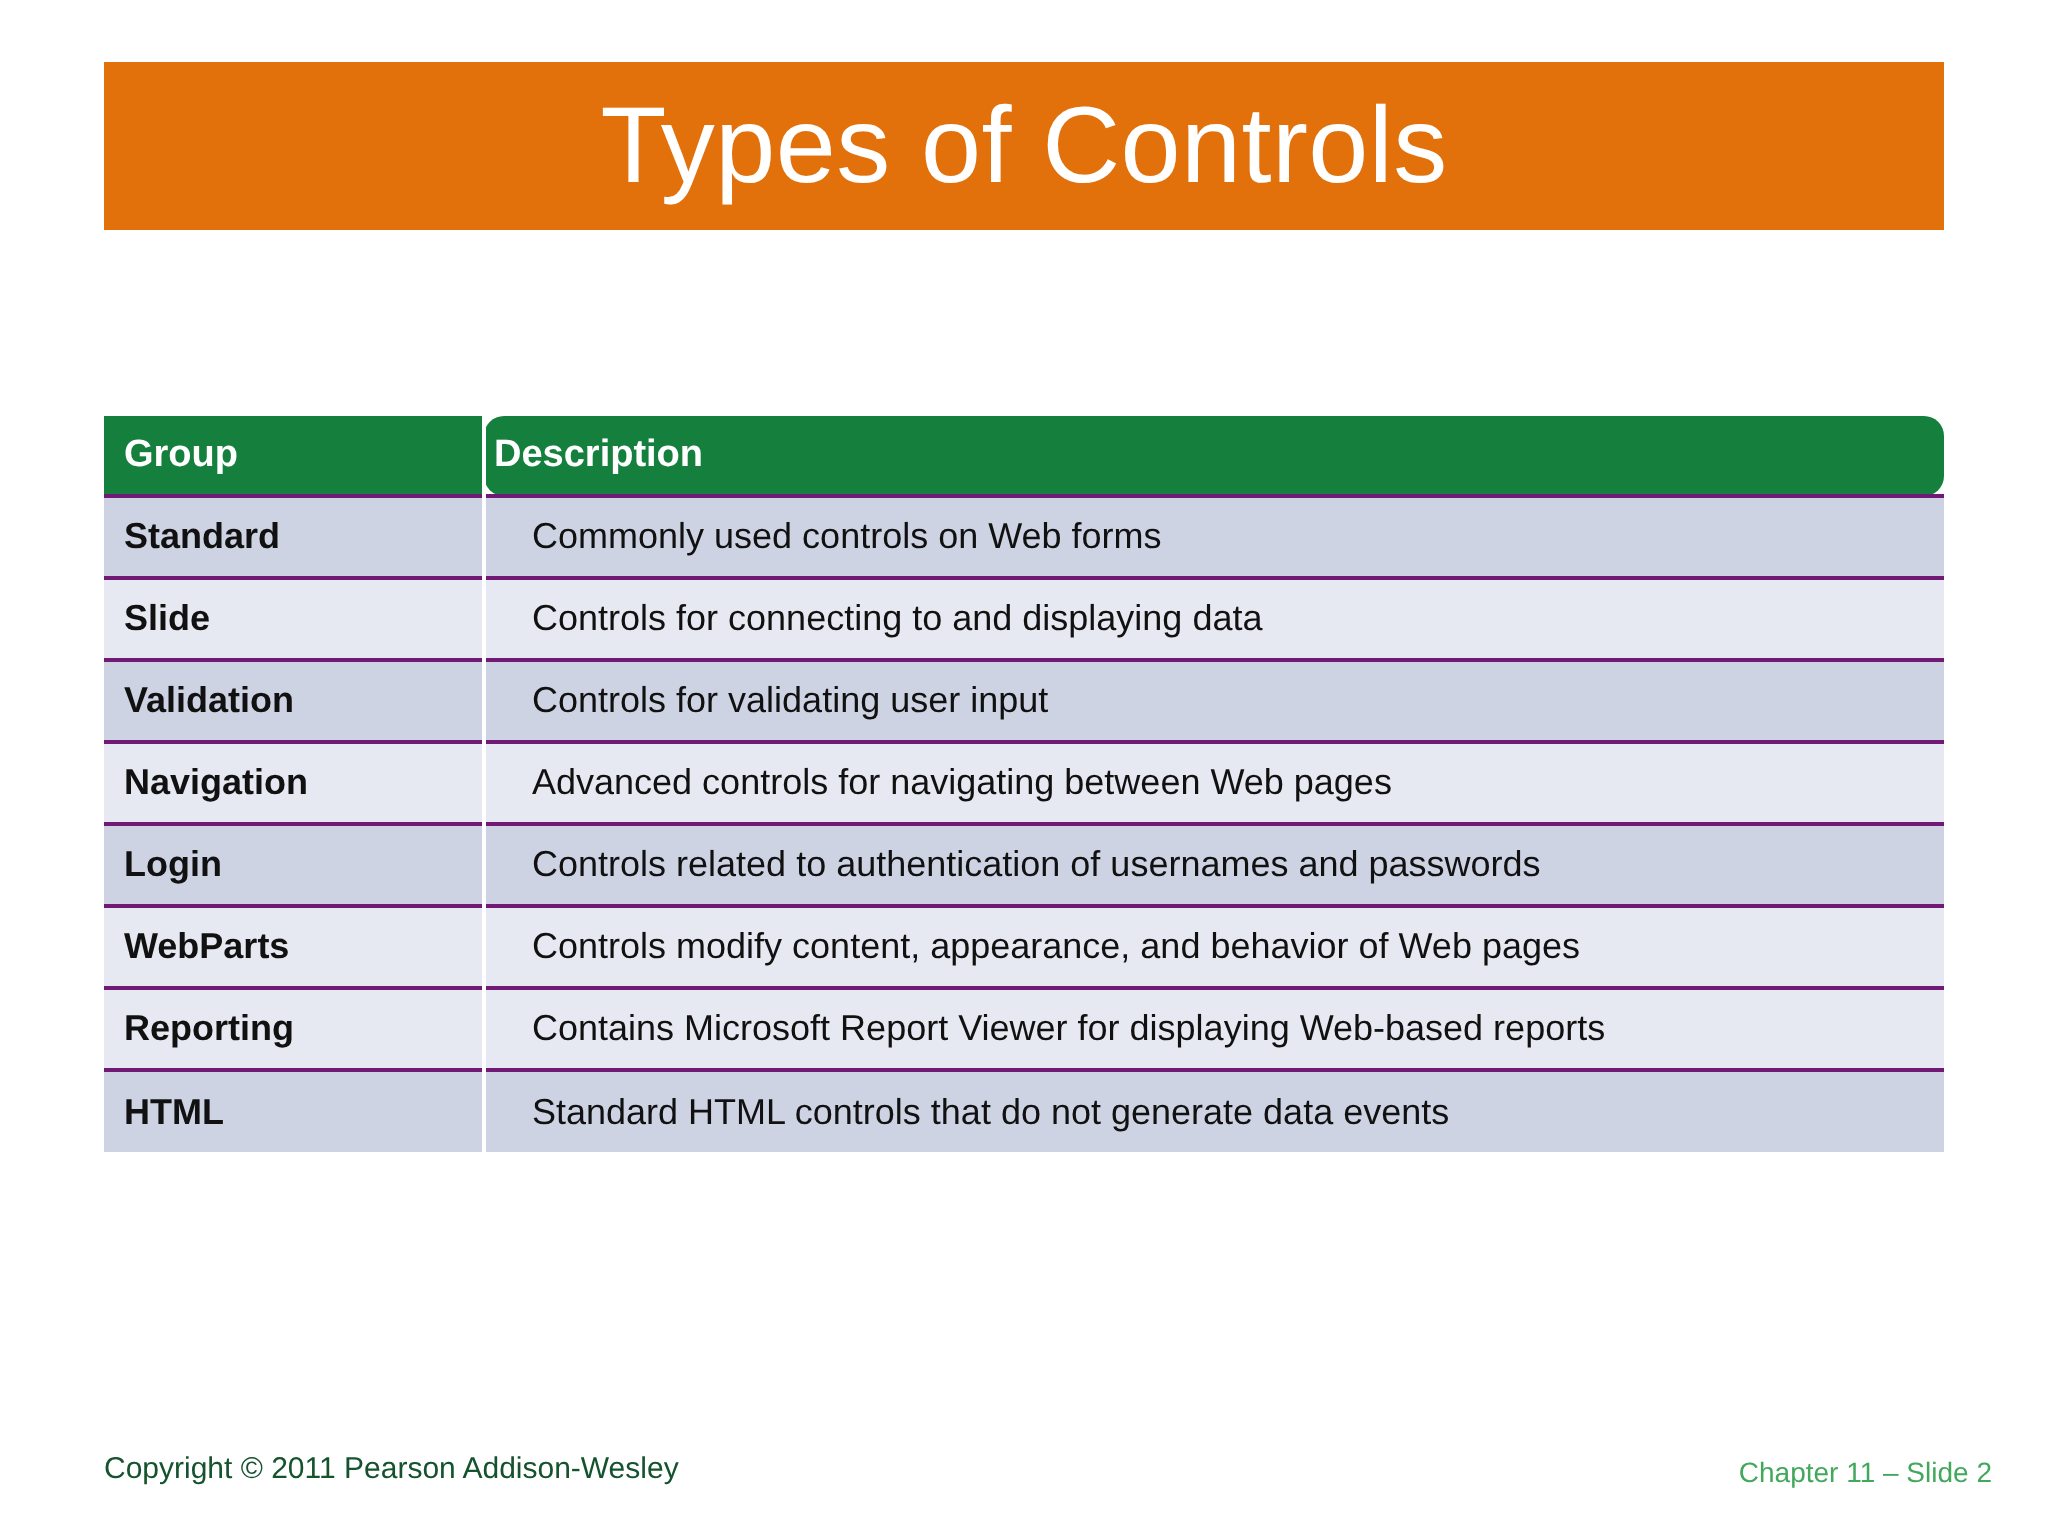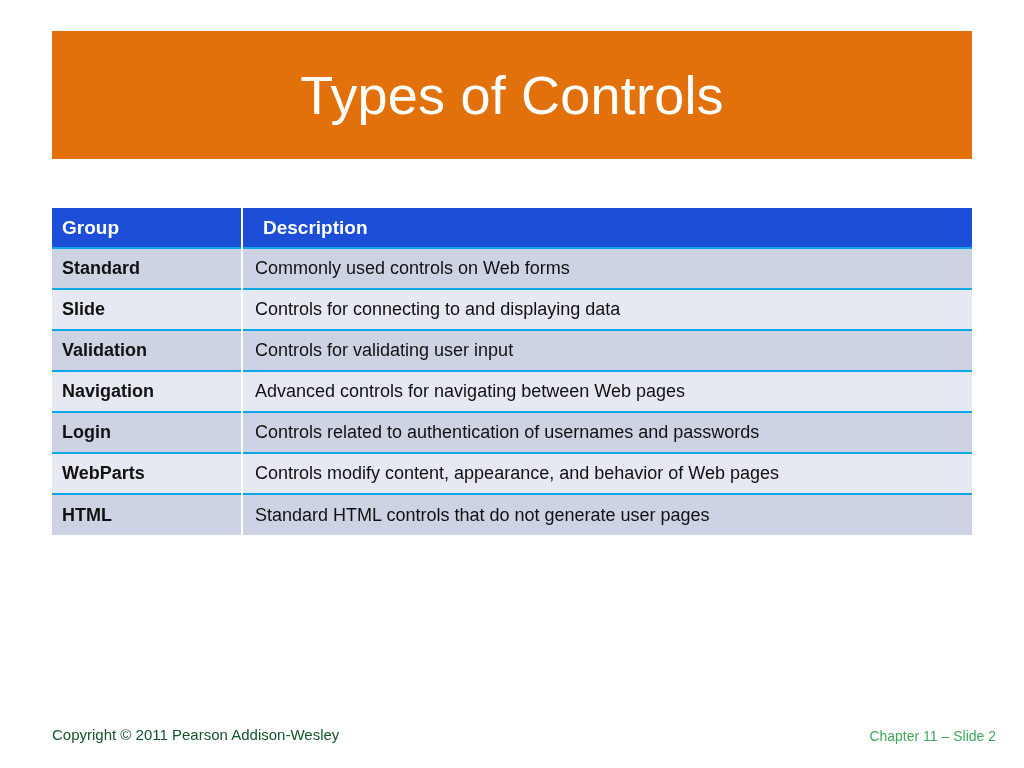--- a/index.html
+++ b/index.html
@@ -23,21 +23,21 @@
     height: 768px;
     background: #ffffff;
   }
 
   
   .title-banner {
     position: absolute;
     left: 52px;
     top: 31px;
     width: 920px;
-    height: 128px;
+    height: 84px;
     background: #e2710b;
     display: flex;
     align-items: center;
     justify-content: center;
     box-sizing: border-box;
   }
   .title-text {
     color: #ffffff;
     font-size: 54px;
     font-weight: 400;
@@ -54,52 +54,53 @@
     top: 208px;
     width: 920px;
     border-collapse: collapse;
     table-layout: fixed;
     background: #ffffff;
   }
   .controls-table col.col-group { width: 190px; }
   .controls-table col.col-desc  { width: 730px; }
 
   .controls-table thead th {
-    background: #1d4ed8;
+    background: #15803d;
     color: #ffffff;
     font-size: 19px;
     font-weight: bold;
     text-align: left;
     height: 40px;
     padding: 0 0 0 10px;
     border: none;
     border-right: 2px solid #ffffff;
     box-sizing: border-box;
     vertical-align: middle;
   }
   .controls-table thead th.th-desc {
     border-right: none;
-    padding-left: 20px;
+    padding-left: 4px;
+    border-radius: 10px;
   }
 
   .controls-table tbody td {
     height: 41px;
     font-size: 18px;
     color: #111111;
     vertical-align: middle;
     box-sizing: border-box;
-    border-top: 2px solid #0ea5e9;
+    border-top: 2px solid #701a75;
     border-right: 2px solid #ffffff;
     padding: 0 0 0 10px;
     white-space: nowrap;
     overflow: hidden;
   }
   .controls-table tbody td.cell-desc {
     border-right: none;
-    padding-left: 12px;
+    padding-left: 23px;
     font-weight: normal;
   }
   .controls-table tbody td.cell-group {
     font-weight: bold;
   }
   .controls-table tbody tr.row-odd td {
     background: #ced3e4;
   }
   .controls-table tbody tr.row-even td {
     background: #e7e9f2;
@@ -165,23 +166,27 @@
         <td class="cell-desc">Advanced controls for navigating between Web pages</td>
       </tr>
       <tr class="row-odd">
         <td class="cell-group">Login</td>
         <td class="cell-desc">Controls related to authentication of usernames and passwords</td>
       </tr>
       <tr class="row-even">
         <td class="cell-group">WebParts</td>
         <td class="cell-desc">Controls modify content, appearance, and behavior of Web pages</td>
       </tr>
+      <tr class="row-even">
+        <td class="cell-group">Reporting</td>
+        <td class="cell-desc">Contains Microsoft Report Viewer for displaying Web-based reports</td>
+      </tr>
       <tr class="row-odd">
         <td class="cell-group">HTML</td>
-        <td class="cell-desc">Standard HTML controls that do not generate user pages</td>
+        <td class="cell-desc">Standard HTML controls that do not generate data events</td>
       </tr>
     </tbody>
   </table>
 
   <div class="footer-copyright">Copyright © 2011 Pearson Addison-Wesley</div>
 
   <div class="footer-chapter">Chapter 11 – Slide 2</div>
 
 </div>
 

